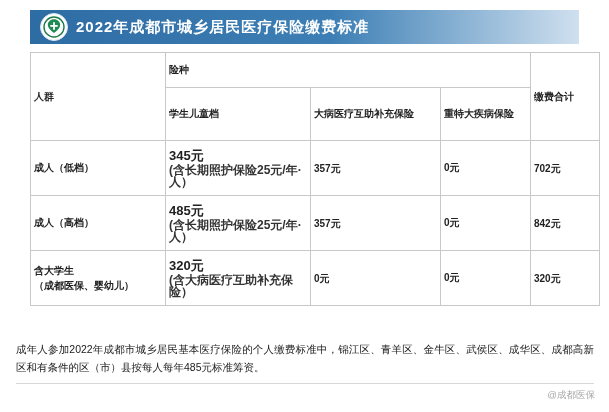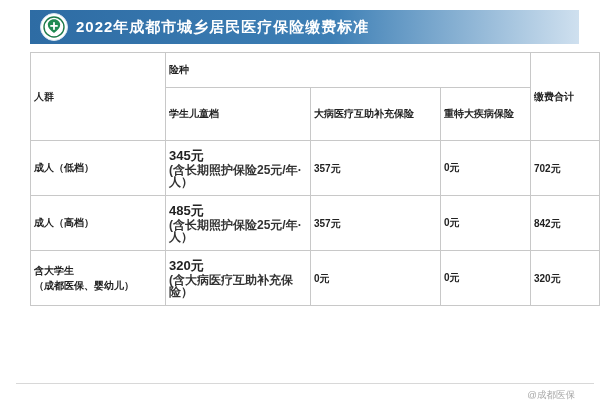--- a/index.html
+++ b/index.html
@@ -111,21 +111,21 @@
   .divider {
     position: absolute;
     left: 16px;
     top: 383px;
     width: 578px;
     height: 1px;
     background: #d8d8d8;
   }
   .watermark {
     position: absolute;
-    right: 34px;
+    right: 14px;
     top: 389px;
     font-size: 9.5px;
     color: #a8a8a8;
   }
 </style>
 </head>
 <body>
 
 <div class="page">
 
@@ -194,16 +194,17 @@
             <span class="sub">(含大病医疗互助补充保险）</span>
           </td>
           <td class="amount">0元</td>
           <td class="zero">0元</td>
           <td class="amount">320元</td>
         </tr>
       </tbody>
     </table>
   </div>
 
+  <div class="footnote">成年人参加2022年成都市城乡居民基本医疗保险的个人缴费标准中，锦江区、青羊区、金牛区、武侯区、成华区、成都高新区和有条件的区（市）县按每人每年485元标准筹资。</div>
   <div class="divider"></div>
   <div class="watermark">@成都医保</div>
 
 </div>
 
 </body></html>

